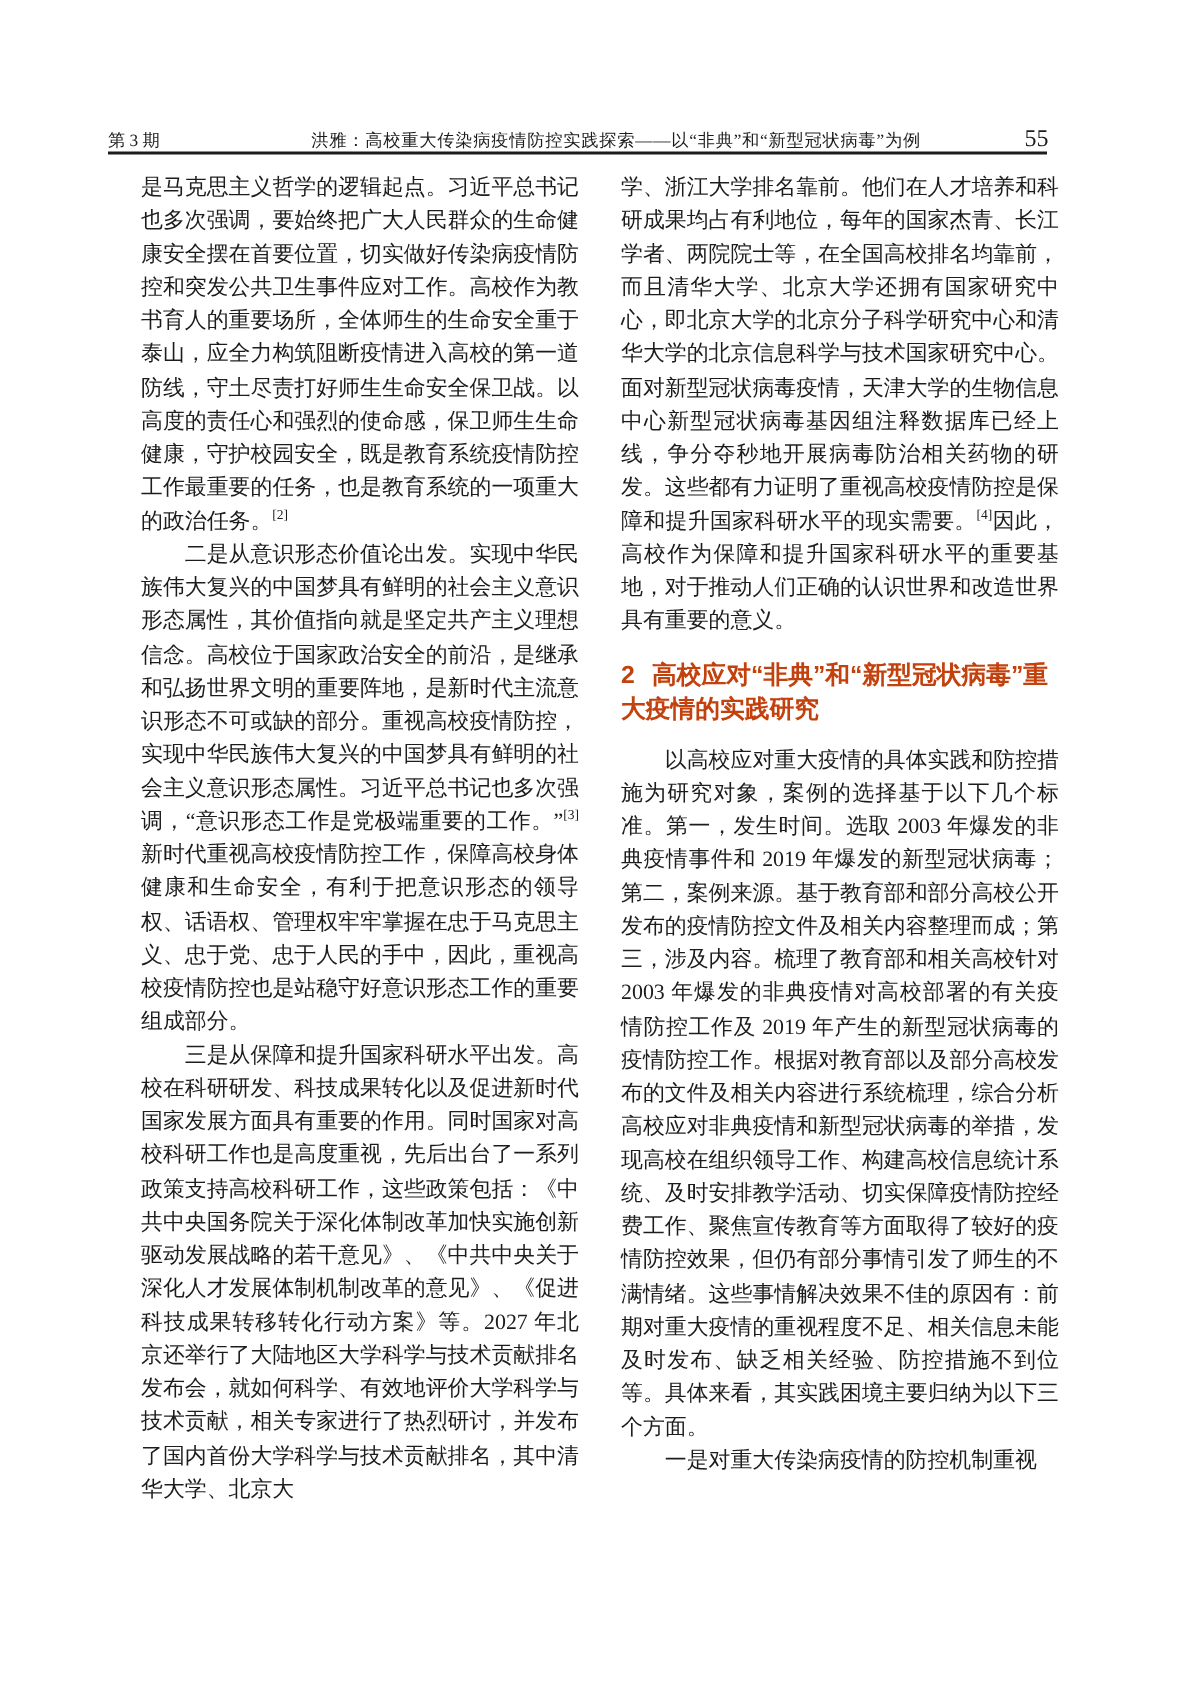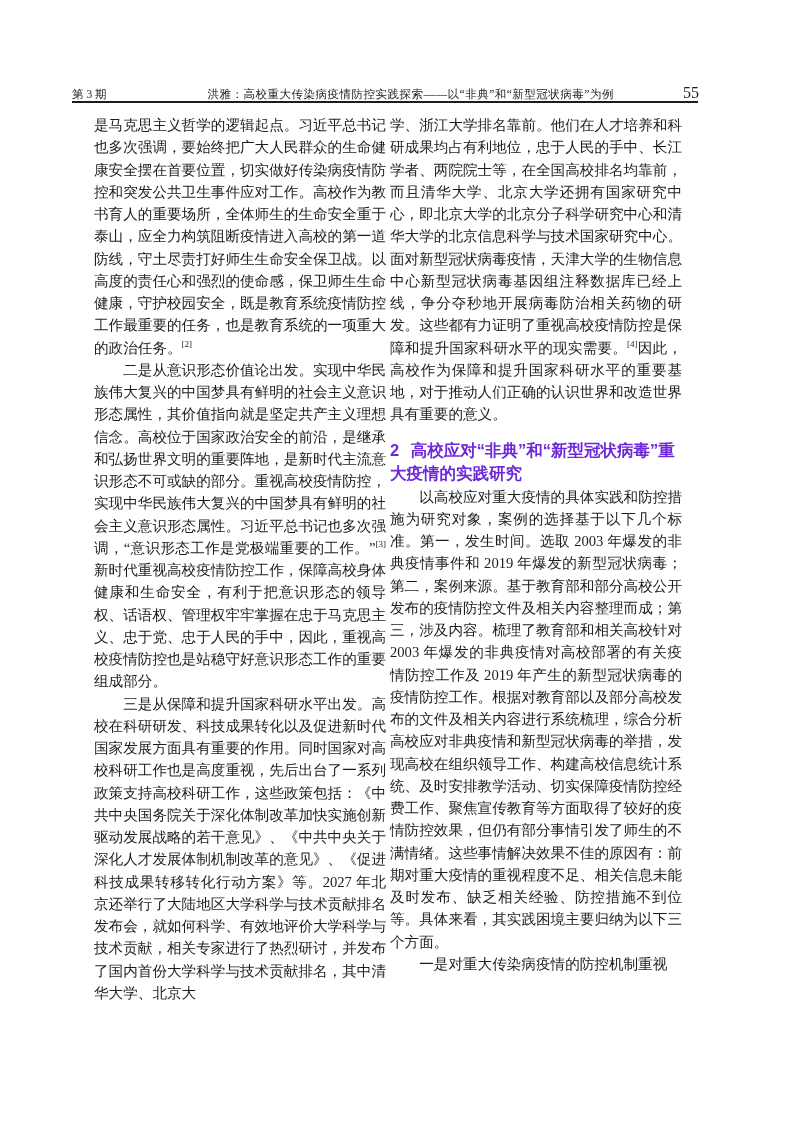--- a/index.html
+++ b/index.html
@@ -51,21 +51,21 @@
     height: 0;
     border-top: 2px solid #1c1c1c;
   }
   
   .body-columns {
     position: absolute;
     left: 94px;
     top: 114px;
     width: 604px;
     display: flex;
-    gap: 4px;
+    gap: 28px;
   }
   .col {
     width: 292px;
     flex: none;
   }
   .col p {
     margin: 0;
     font-size: 14.6px;
     line-height: 22.25px;
     text-align: justify;
@@ -73,27 +73,27 @@
     word-break: break-all;
   }
   .col p.indent { text-indent: 2em; }
   sup.ref {
     font-size: 9px;
     line-height: 0;
     vertical-align: super;
     letter-spacing: 0;
   }
   .section-heading {
-    margin: 13px 0 0 0;
+    margin: 13px 0 10px 0;
     font-family: "Liberation Sans", "DejaVu Sans", sans-serif;
     font-weight: bold;
     font-size: 16.5px;
     line-height: 23.5px;
     text-align: left;
-    color: #6d28d9;
+    color: #c2410c;
   }
   .section-heading .secnum { margin-right: 0.7em; }
 </style>
 </head>
 <body>
 
 <div class="page">
 
   <div class="running-head">
     <span class="issue">第 3 期</span>
@@ -105,21 +105,21 @@
 
   <div class="body-columns">
 
     <div class="col">
       <p><span>是马克思主义哲学的逻辑起点。习近平总书记也多次强调，要始终把广大人民群众的生命健康安全摆在首要位置，切实做好传染病疫情防控和突发公共卫生事件应对工作。高校作为教书育人的重要场所，全体师生的生命安全重于泰山，应全力构筑阻断疫情进入高校的第一道防线，守土尽责打好师生生命安全保卫战。以高度的责任心和强烈的使命感，保卫师生生命健康，守护校园安全，既是教育系统疫情防控工作最重要的任务，也是教育系统的一项重大的政治任务。</span><sup class="ref">[2]</sup></p>
       <p class="indent"><span>二是从意识形态价值论出发。实现中华民族伟大复兴的中国梦具有鲜明的社会主义意识形态属性，其价值指向就是坚定共产主义理想信念。高校位于国家政治安全的前沿，是继承和弘扬世界文明的重要阵地，是新时代主流意识形态不可或缺的部分。重视高校疫情防控，实现中华民族伟大复兴的中国梦具有鲜明的社会主义意识形态属性。习近平总书记也多次强调，“意识形态工作是党极端重要的工作。”</span><sup class="ref">[3]</sup><span>新时代重视高校疫情防控工作，保障高校身体健康和生命安全，有利于把意识形态的领导权、话语权、管理权牢牢掌握在忠于马克思主义、忠于党、忠于人民的手中，因此，重视高校疫情防控也是站稳守好意识形态工作的重要组成部分。</span></p>
       <p class="indent"><span>三是从保障和提升国家科研水平出发。高校在科研研发、科技成果转化以及促进新时代国家发展方面具有重要的作用。同时国家对高校科研工作也是高度重视，先后出台了一系列政策支持高校科研工作，这些政策包括：《中共中央国务院关于深化体制改革加快实施创新驱动发展战略的若干意见》、《中共中央关于深化人才发展体制机制改革的意见》、《促进科技成果转移转化行动方案》等。2027 年北京还举行了大陆地区大学科学与技术贡献排名发布会，就如何科学、有效地评价大学科学与技术贡献，相关专家进行了热烈研讨，并发布了国内首份大学科学与技术贡献排名，其中清华大学、北京大</span></p>
     </div>
 
     <div class="col">
-      <p><span>学、浙江大学排名靠前。他们在人才培养和科研成果均占有利地位，忠于人民的手中、长江学者、两院院士等，在全国高校排名均靠前，而且清华大学、北京大学还拥有国家研究中心，即北京大学的北京分子科学研究中心和清华大学的北京信息科学与技术国家研究中心。面对新型冠状病毒疫情，天津大学的生物信息中心新型冠状病毒基因组注释数据库已经上线，争分夺秒地开展病毒防治相关药物的研发。这些都有力证明了重视高校疫情防控是保障和提升国家科研水平的现实需要。</span><sup class="ref">[4]</sup><span>因此，高校作为保障和提升国家科研水平的重要基地，对于推动人们正确的认识世界和改造世界具有重要的意义。</span></p>
+      <p><span>学、浙江大学排名靠前。他们在人才培养和科研成果均占有利地位，每年的国家杰青、长江学者、两院院士等，在全国高校排名均靠前，而且清华大学、北京大学还拥有国家研究中心，即北京大学的北京分子科学研究中心和清华大学的北京信息科学与技术国家研究中心。面对新型冠状病毒疫情，天津大学的生物信息中心新型冠状病毒基因组注释数据库已经上线，争分夺秒地开展病毒防治相关药物的研发。这些都有力证明了重视高校疫情防控是保障和提升国家科研水平的现实需要。</span><sup class="ref">[4]</sup><span>因此，高校作为保障和提升国家科研水平的重要基地，对于推动人们正确的认识世界和改造世界具有重要的意义。</span></p>
 
       <h2 class="section-heading"><span class="secnum">2</span><span>高校应对“非典”和“新型冠状病毒”重大疫情的实践研究</span></h2>
 
       <p class="indent"><span>以高校应对重大疫情的具体实践和防控措施为研究对象，案例的选择基于以下几个标准。第一，发生时间。选取 2003 年爆发的非典疫情事件和 2019 年爆发的新型冠状病毒；第二，案例来源。基于教育部和部分高校公开发布的疫情防控文件及相关内容整理而成；第三，涉及内容。梳理了教育部和相关高校针对 2003 年爆发的非典疫情对高校部署的有关疫情防控工作及 2019 年产生的新型冠状病毒的疫情防控工作。根据对教育部以及部分高校发布的文件及相关内容进行系统梳理，综合分析高校应对非典疫情和新型冠状病毒的举措，发现高校在组织领导工作、构建高校信息统计系统、及时安排教学活动、切实保障疫情防控经费工作、聚焦宣传教育等方面取得了较好的疫情防控效果，但仍有部分事情引发了师生的不满情绪。这些事情解决效果不佳的原因有：前期对重大疫情的重视程度不足、相关信息未能及时发布、缺乏相关经验、防控措施不到位等。具体来看，其实践困境主要归纳为以下三个方面。</span></p>
       <p class="indent"><span>一是对重大传染病疫情的防控机制重视</span></p>
     </div>
 
   </div>
 
 </div>

